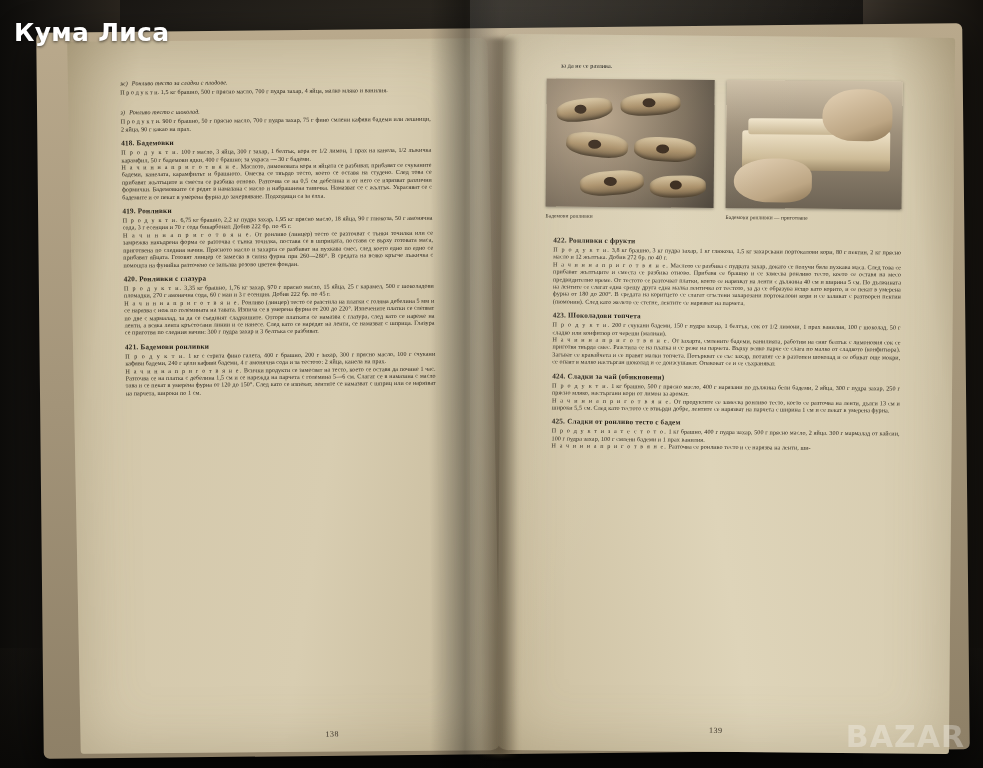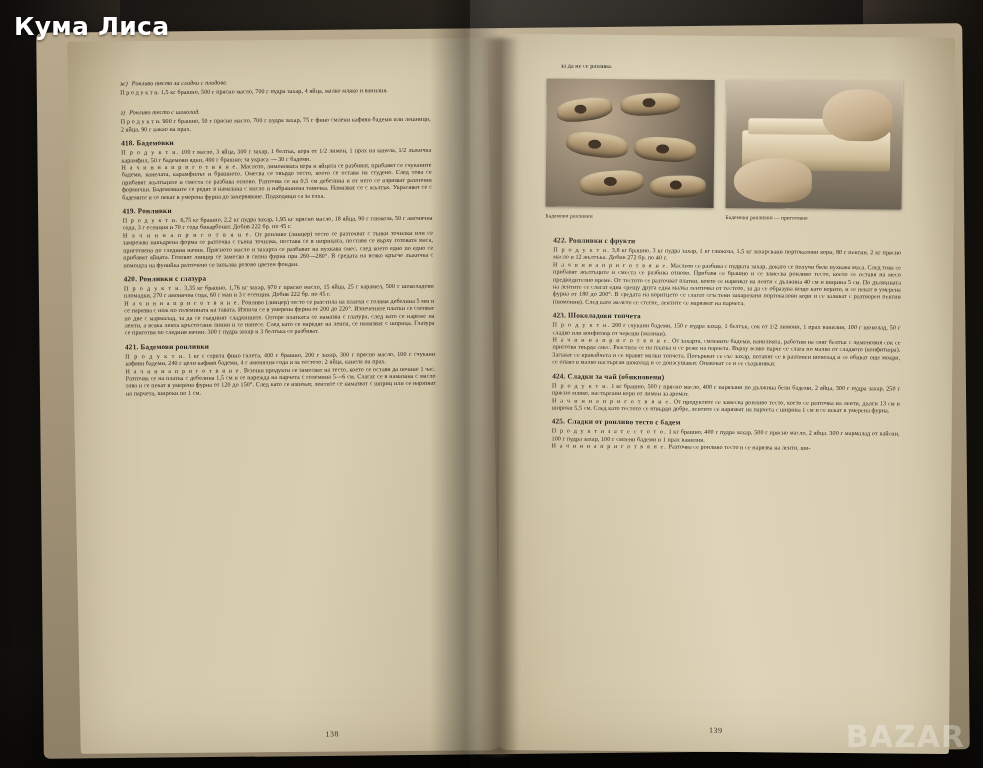--- a/index.html
+++ b/index.html
@@ -167,21 +167,21 @@
   .dough {
     position: absolute;
     background: linear-gradient(180deg, #efe3c9 0%, #cdbb97 70%, #a08d6c 100%);
     border-radius: 3px;
   }
 
   
   .wm-brand {
     position: absolute;
     left: 14px;
-    top: 12px;
+    top: 18px;
     font-family: "DejaVu Sans", sans-serif;
     font-size: 25px;
     font-weight: bold;
     color: #ffffff;
     text-shadow: 0 1px 3px rgba(0,0,0,0.6);
     letter-spacing: 0.3px;
   }
   .wm-bazar {
     position: absolute;
     right: 18px;

